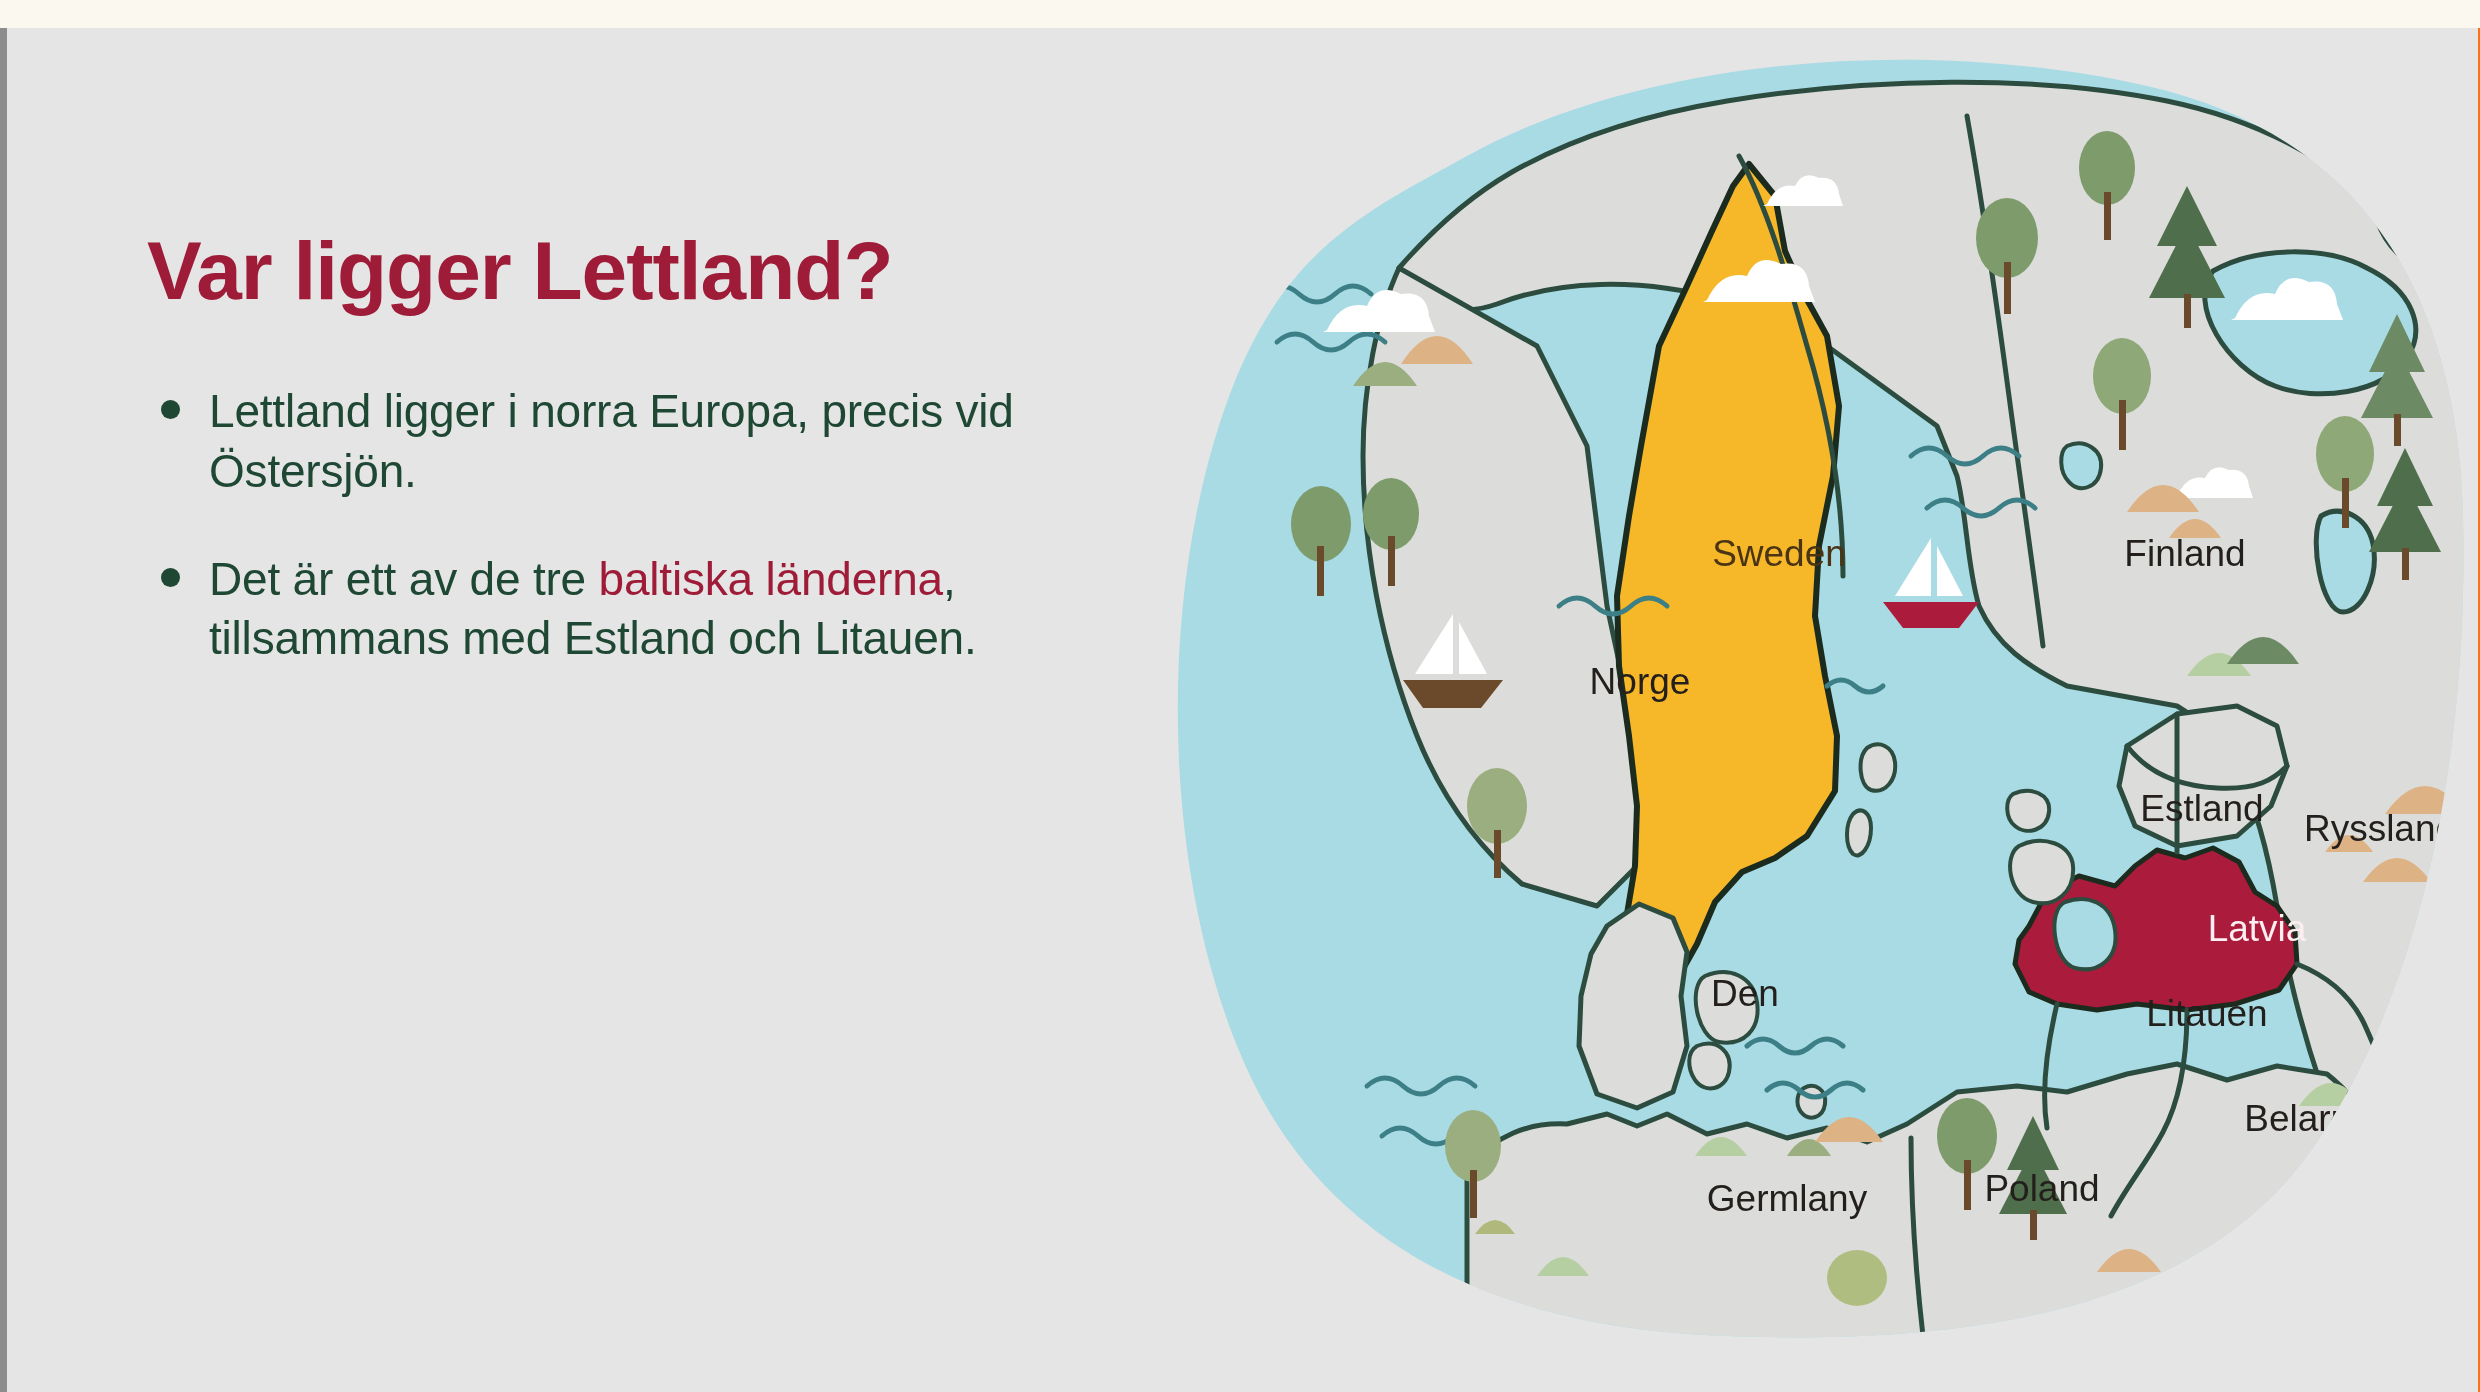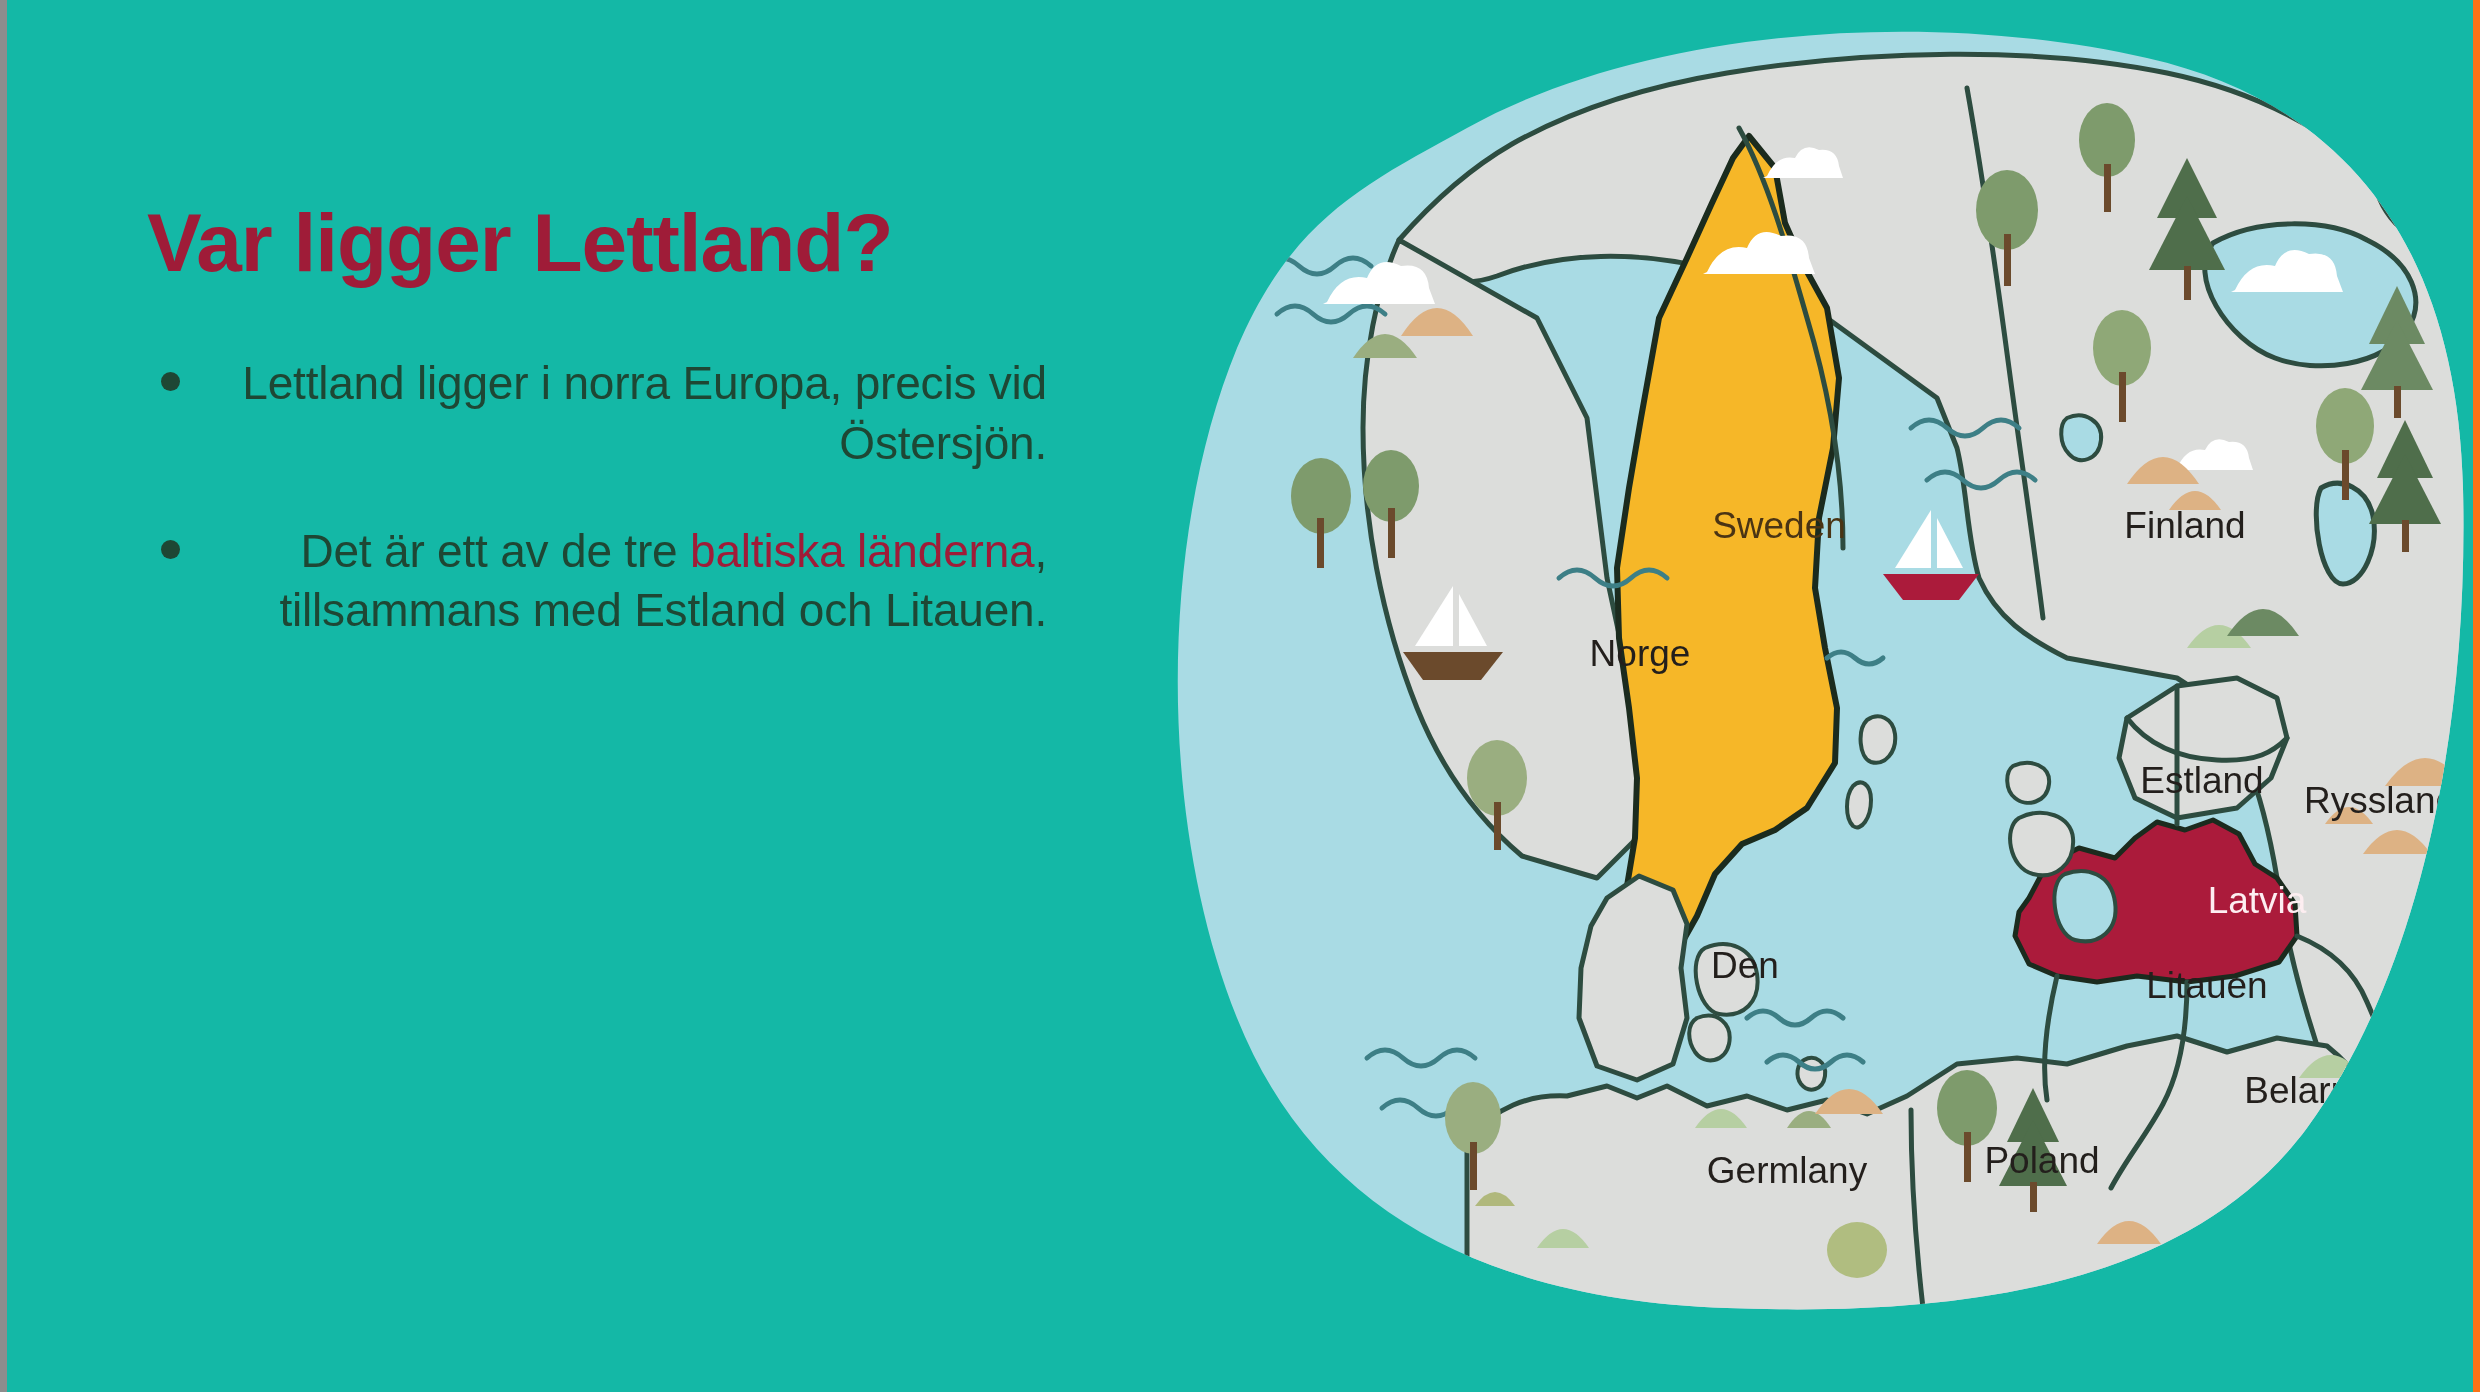--- a/index.html
+++ b/index.html
@@ -5,43 +5,44 @@
   html,body{margin:0;padding:0;}
   body{
     width:2480px;height:1392px;
     background:#fbf8ef;
     font-family:"Liberation Sans", sans-serif;
     overflow:hidden;
     position:relative;
   }
   #slide{
     position:absolute;inset:0;
-    background:#14b8a6;
+    background:#e5e5e5;
     border-left:7px solid #8d8d8d;
-    border-right:7px solid #f97316;
+    border-right:2px solid #f97316;
     box-sizing:border-box;
     overflow:hidden;
+    margin-top:28px;
   }
 
   
   #text-col{
     position:absolute;
     left:140px; top:200px;
     width:900px;
   }
   #page-title{
     font-size:82px;
     font-weight:bold;
     color:#9f1c38;
     letter-spacing:-1px;
     margin:0 0 68px 0;
     line-height:1.05;
     white-space:nowrap;
   }
-  .bullet-list{list-style:none;margin:0;padding:0;text-align:right;}
+  .bullet-list{list-style:none;margin:0;padding:0;}
   .bullet-item{
     position:relative;
     padding-left:62px;
     margin-bottom:48px;
     font-size:46px;
     line-height:1.30;
     color:#1e4734;
     letter-spacing:-0.2px;
   }
   .bullet-dot{

